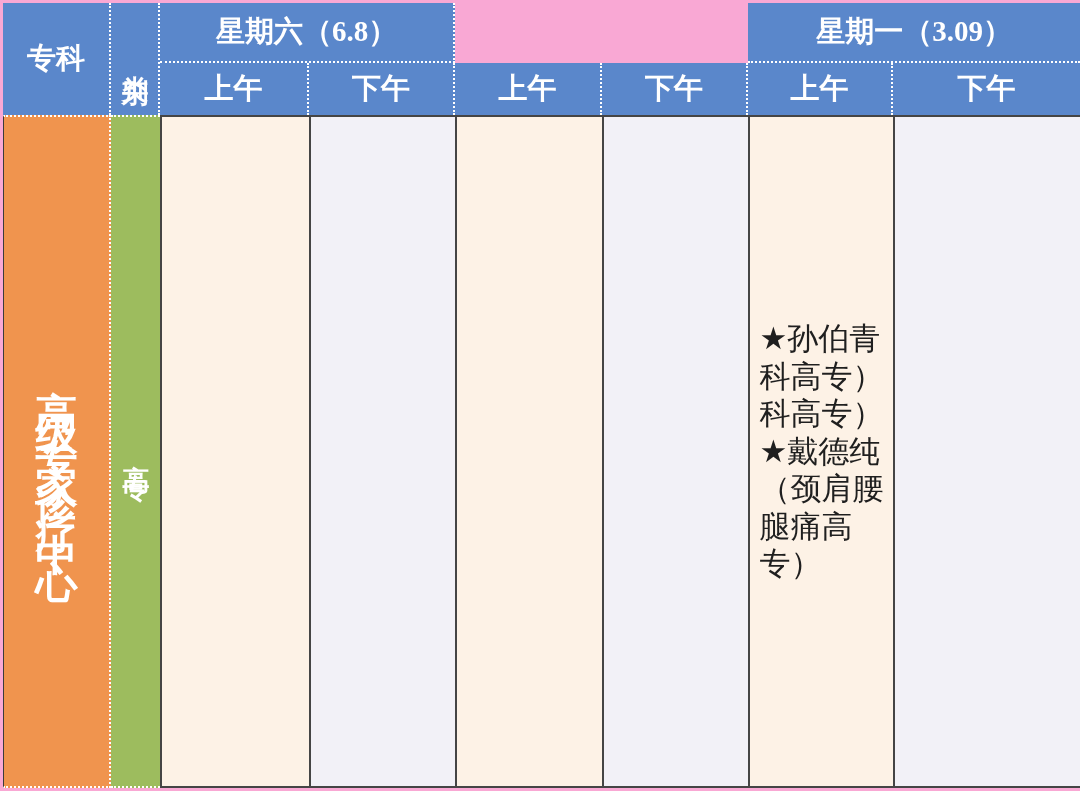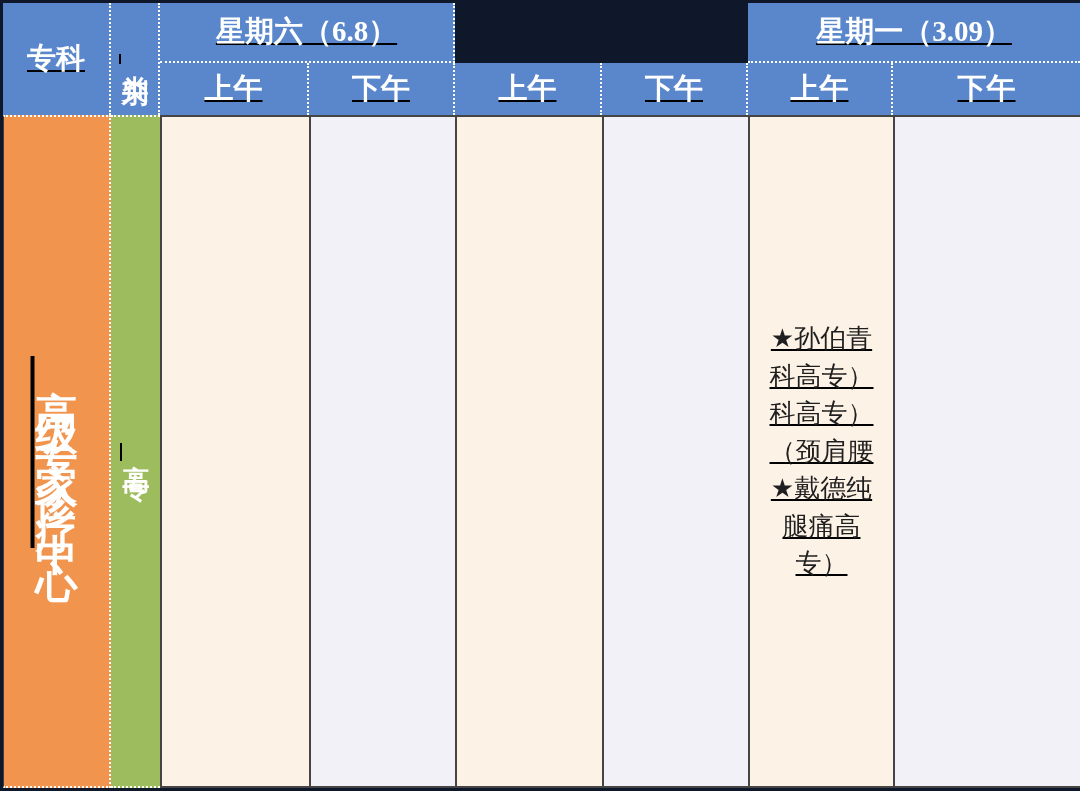--- a/index.html
+++ b/index.html
@@ -4,23 +4,22 @@
 <style>
   * { margin: 0; padding: 0; box-sizing: border-box; }
   html, body { background: #ffffff; }
   body {
     font-family: "Liberation Serif", "DejaVu Serif", "DejaVu Sans", serif;
     width: 1080px; height: 791px; overflow: hidden;
   }
   .page {
     position: relative;
     width: 1080px; height: 791px;
-    background: #0f172a;
+    background: #f9a8d4;
     padding: 3px 0 3px 3px;
-    text-decoration: underline;
   }
   .table {
     display: grid;
     grid-template-columns: 108px 49px 149px 146px 147px 146px 145px 1fr;
     grid-template-rows: 60px 52px 1fr;
     width: 1077px; height: 785px;
   }
   .cell {
     display: flex; align-items: center; justify-content: center;
     overflow: hidden;
@@ -64,22 +63,22 @@
     grid-row: 3;
     border-left: 2px solid #454545;
     border-top: 2px solid #454545;
     border-bottom: 2px solid #454545;
   }
   .b1 { grid-column: 3; } .b2 { grid-column: 4; } .b3 { grid-column: 5; }
   .b4 { grid-column: 6; } .b5 { grid-column: 7; } .b6 { grid-column: 8; }
   .cream    { background: #FDF2E6; }
   .lavender { background: #F2F1F7; }
   .doctor-list {
-    color: #1F1F1F; font-size: 26px; line-height: 37.5px;
-    text-align: center; white-space: nowrap;
+    color: #1F1F1F; font-size: 31px; line-height: 37.5px;
+    text-align: left; white-space: nowrap;
   }
 </style>
 </head>
 <body>
 
 <div class="page">
   <div class="table">
 
     <div class="cell blue corner-specialty">
       <span>专科</span>
@@ -123,22 +122,22 @@
 
     <div class="cell body-cell b1 cream"></div>
     <div class="cell body-cell b2 lavender"></div>
     <div class="cell body-cell b3 cream"></div>
     <div class="cell body-cell b4 lavender"></div>
     <div class="cell body-cell b5 cream">
       <div class="doctor-list">
         <div>★孙伯青</div>
         <div>科高专）</div>
         <div>科高专）</div>
+        <div>★戴德纯</div>
         <div>（颈肩腰</div>
-        <div>★戴德纯</div>
         <div>腿痛高</div>
         <div>专）</div>
       </div>
     </div>
     <div class="cell body-cell b6 lavender"></div>
 
   </div>
 </div>
 
 </body></html>

